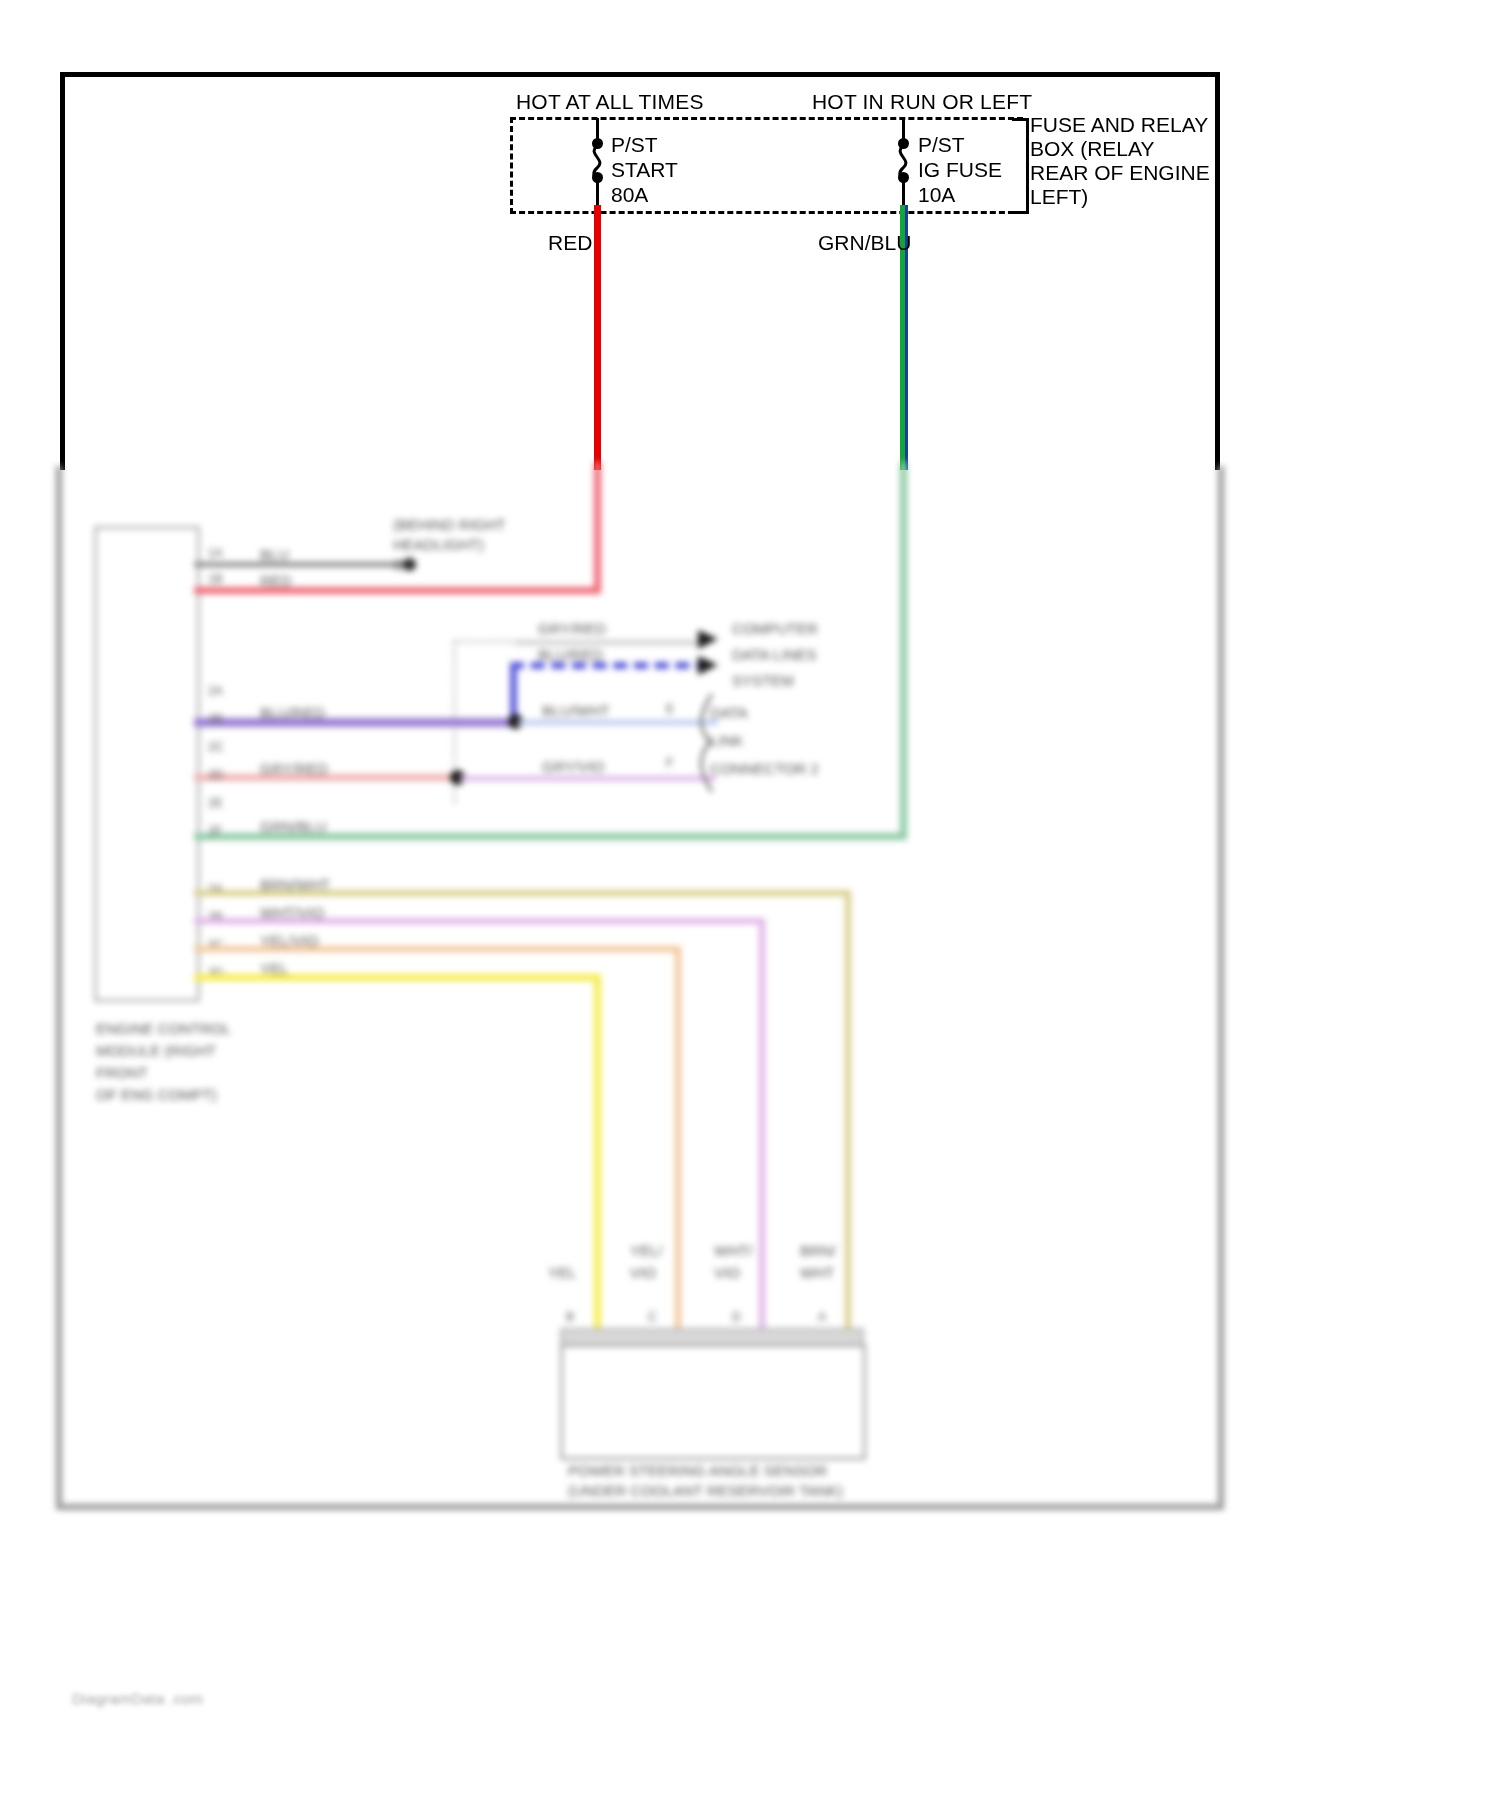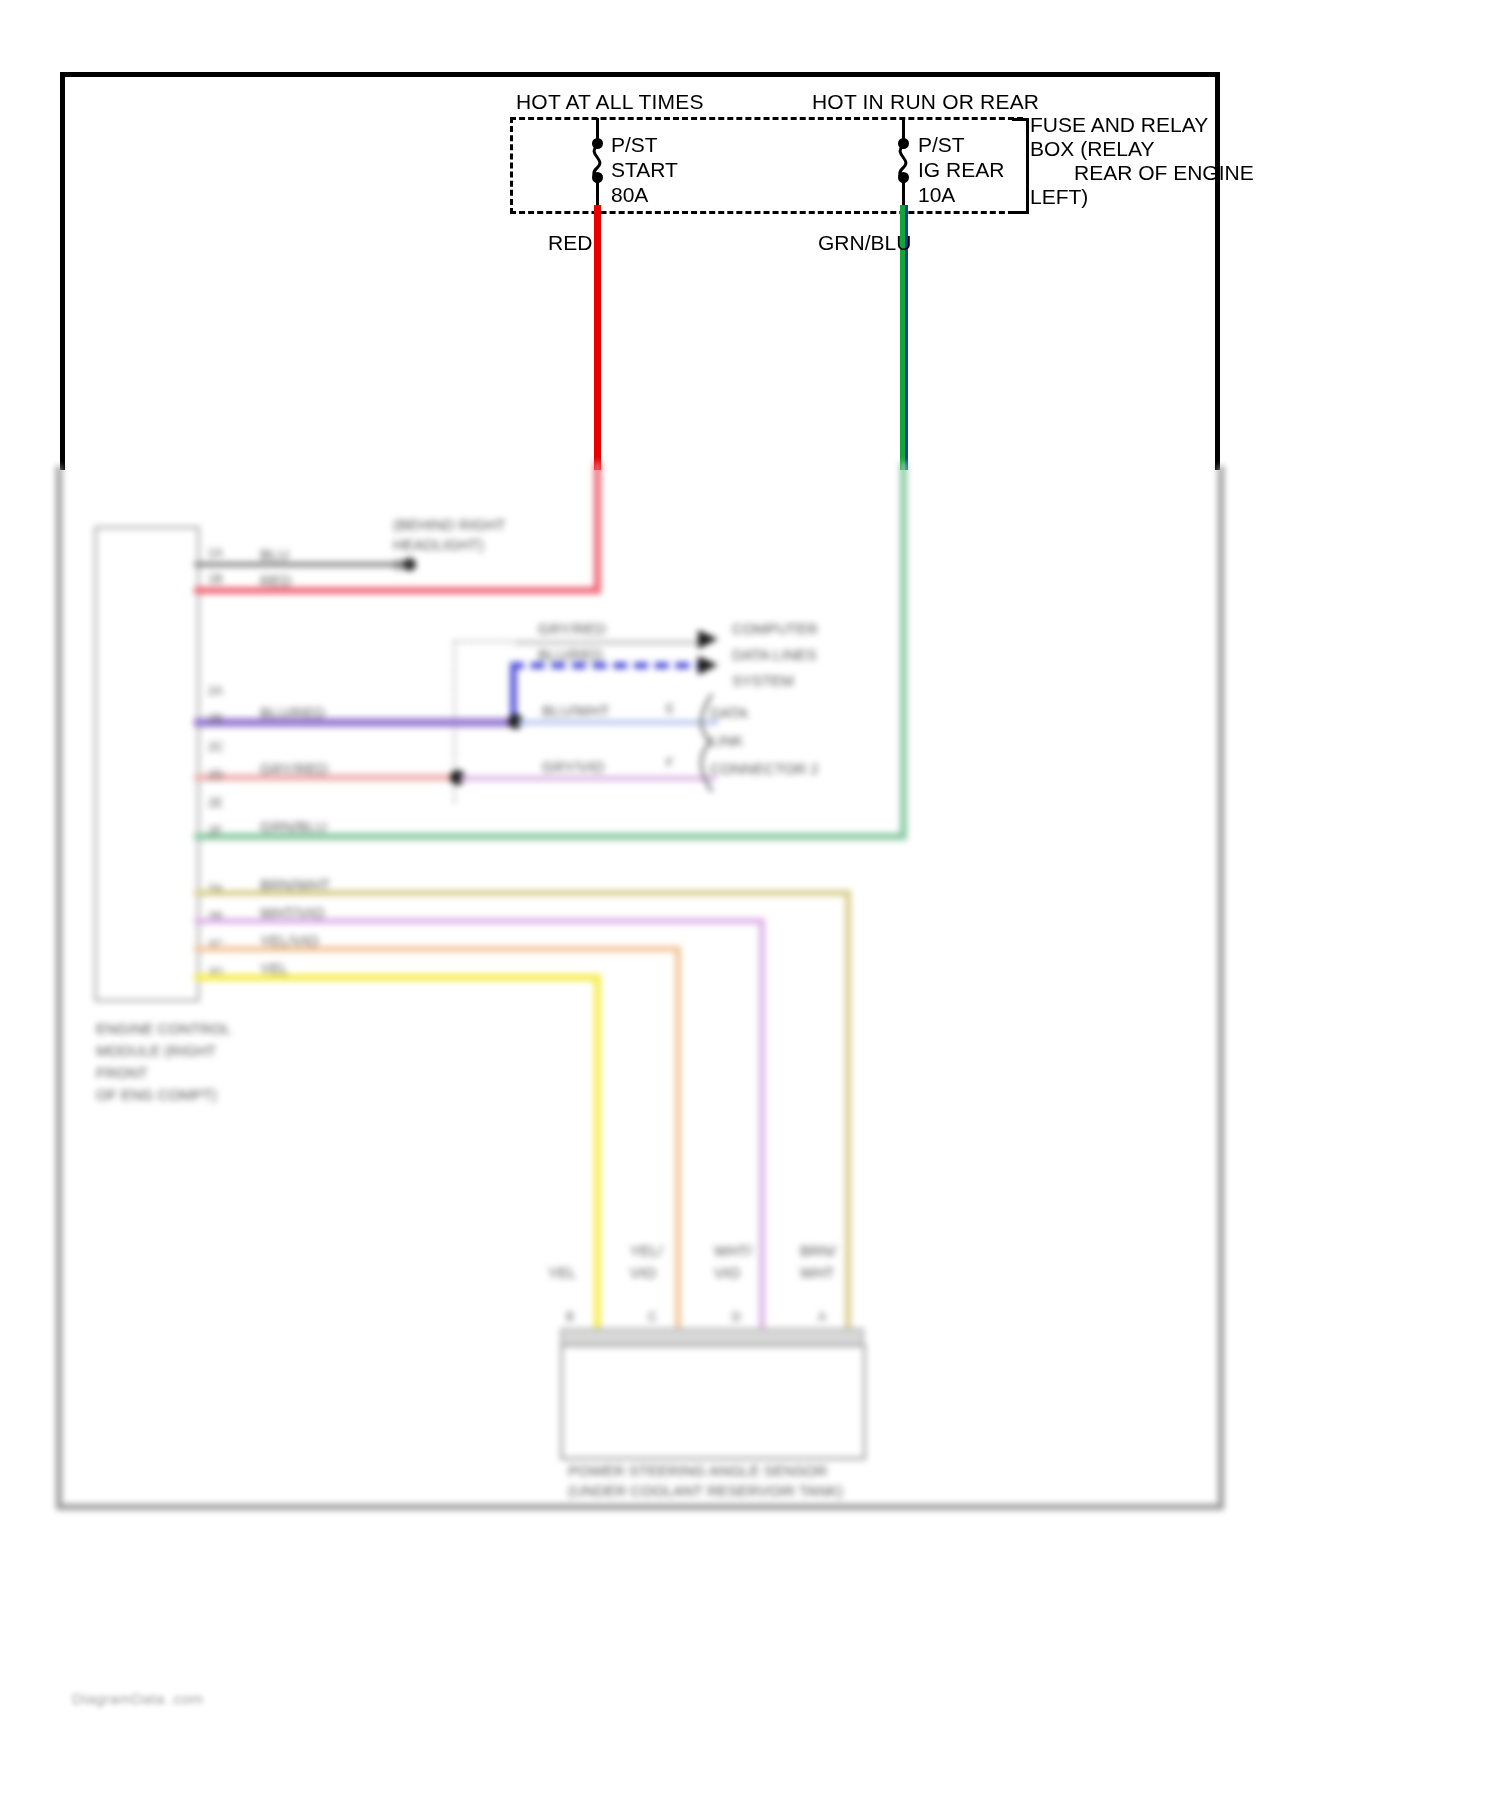--- a/index.html
+++ b/index.html
@@ -62,21 +62,21 @@
 </head>
 <body>
 
 <div id="stage">
 
   <div class="frame-top" id="frame-top-bar"></div>
   <div class="frame-top" id="frame-left-bar"></div>
   <div class="frame-top" id="frame-right-bar"></div>
 
   <div class="t hdr" style="left:516px;top:89px;">HOT AT ALL TIMES</div>
-  <div class="t hdr" style="left:812px;top:89px;">HOT IN RUN OR REAR</div>
+  <div class="t hdr" style="left:812px;top:89px;">HOT IN RUN OR LEFT</div>
 
   <div class="dashbox" id="fusebox-left"></div>
   <div id="bracket-right"></div>
   <div class="bracket-dash" style="top:133px;height:14px;"></div>
   <div class="bracket-dash" style="top:163px;height:14px;"></div>
 
   <div class="stem" style="left:596px;top:118px;height:26px;"></div>
   <div class="dot" style="left:592px;top:138px;"></div>
   <svg style="position:absolute;left:585px;top:146px;" width="26" height="34">
     <path d="M12 0 C 2 8, 22 14, 12 22 C 6 27, 10 32, 12 34" fill="none" stroke="#000" stroke-width="3"></path>
@@ -90,26 +90,26 @@
 
   <div class="stem" style="left:902px;top:118px;height:26px;"></div>
   <div class="dot" style="left:898px;top:138px;"></div>
   <svg style="position:absolute;left:891px;top:146px;" width="26" height="34">
     <path d="M12 0 C 2 8, 22 14, 12 22 C 6 27, 10 32, 12 34" fill="none" stroke="#000" stroke-width="3"></path>
   </svg>
   <div class="dot" style="left:898px;top:172px;"></div>
   <div class="stem" style="left:902px;top:180px;height:28px;"></div>
 
   <div class="t fuselbl" style="left:918px;top:130px;">P/ST</div>
-  <div class="t fuselbl" style="left:918px;top:155px;">IG REAR</div>
+  <div class="t fuselbl" style="left:918px;top:155px;">IG FUSE</div>
   <div class="t fuselbl" style="left:918px;top:180px;">10A</div>
 
   <div class="t boxlbl" style="left:1030px;top:110px;">FUSE AND RELAY</div>
   <div class="t boxlbl" style="left:1030px;top:134px;">BOX (RELAY</div>
-  <div class="t boxlbl" style="left:1030px;top:158px;padding-left:44px;">REAR OF ENGINE</div>
+  <div class="t boxlbl" style="left:1030px;top:158px;">REAR OF ENGINE</div>
   <div class="t boxlbl" style="left:1030px;top:182px;">LEFT)</div>
 
   <div class="wire" id="wire-red-v"></div>
   <div class="wire" id="wire-grn-v"></div>
   <div class="wire" id="wire-blu-stripe"></div>
 
   <div class="t wirelbl" style="left:548px;top:230px;">RED</div>
   <div class="t wirelbl" style="left:818px;top:230px;">GRN/BLU</div>
 
   <div id="blur-panel">

